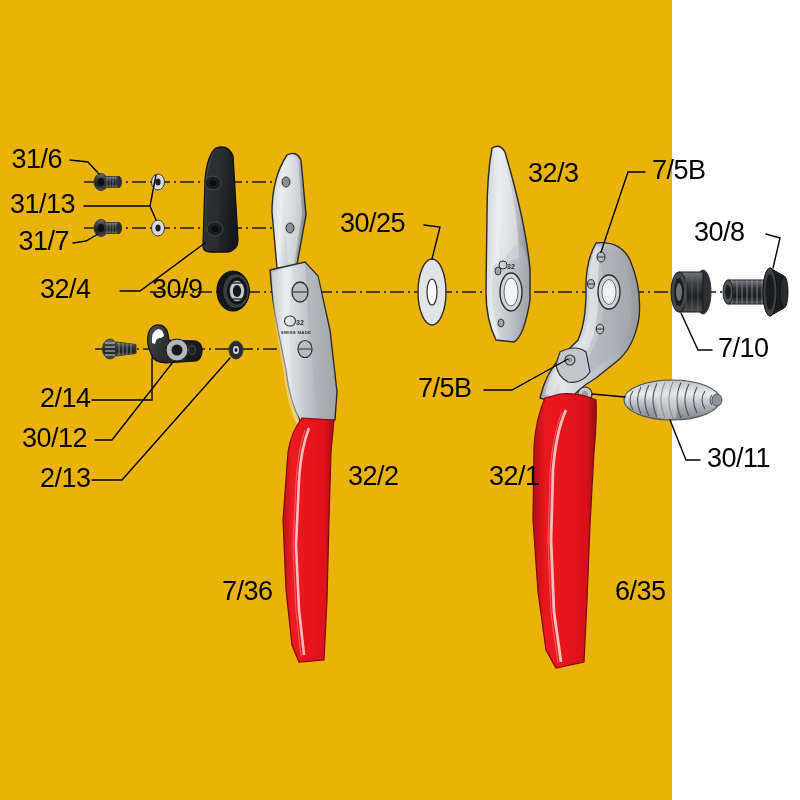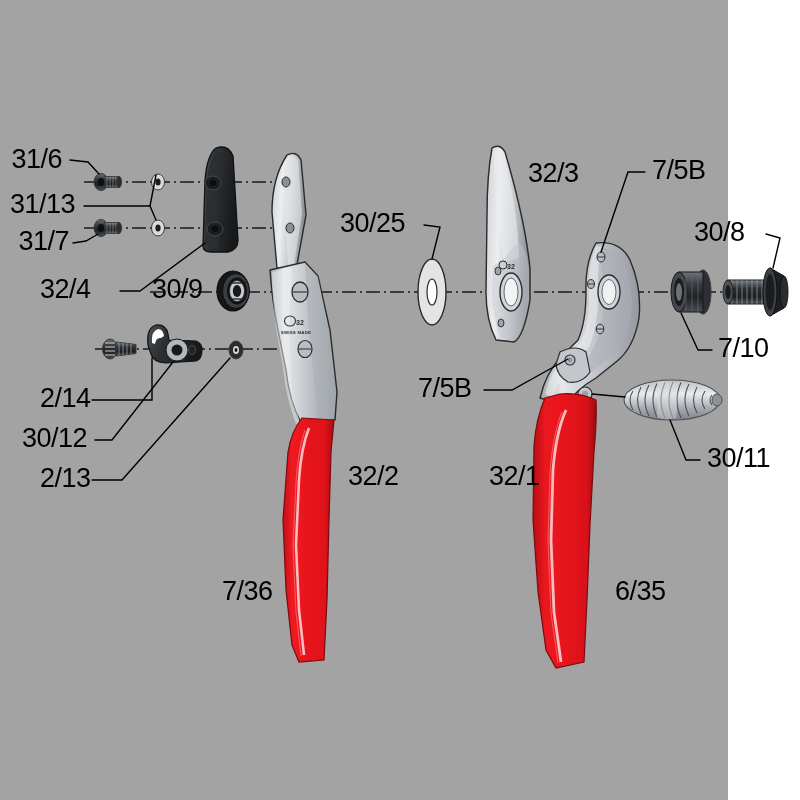--- a/index.html
+++ b/index.html
@@ -1,18 +1,18 @@
 <!DOCTYPE html>
 <html><head>
 <meta charset="utf-8">
 <style>
   html,body{margin:0;padding:0;background:#ffffff;}
   body{width:800px;height:800px;overflow:hidden;
        font-family:"Liberation Sans",sans-serif;}
-  #stage{position:relative;width:728px;height:800px;background:#a3a3a3;}
+  #stage{position:relative;width:672px;height:800px;background:#eab308;}
   svg#diagram{position:absolute;left:0;top:0;width:800px;height:800px;display:block;}
   .lbl{font-family:"Liberation Sans",sans-serif;font-size:27px;fill:#000;
        font-weight:400;letter-spacing:-0.5px;}
   .lbl-end{text-anchor:end;}
   .lbl-start{text-anchor:start;}
   .leader{stroke:#000;stroke-width:1.4;fill:none;stroke-linecap:round;}
   .centerline{stroke:#1a1a1a;stroke-width:1.3;fill:none;
               stroke-dasharray:14 4 2 4;}
   .outline{stroke:#2a2a2a;stroke-width:1.4;}
   .outline-thin{stroke:#3a3a3a;stroke-width:1;}

